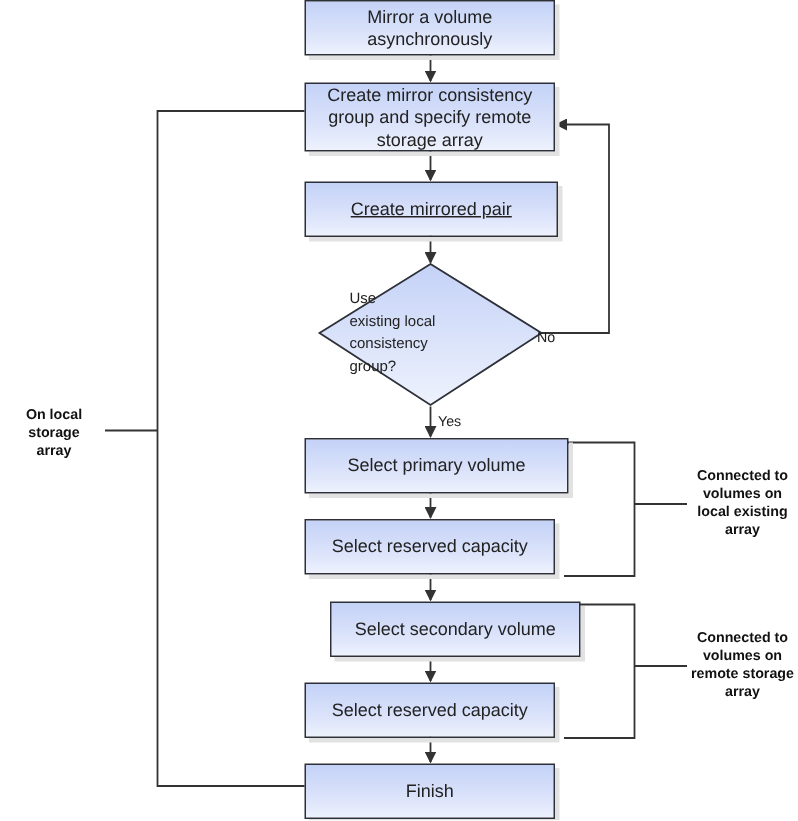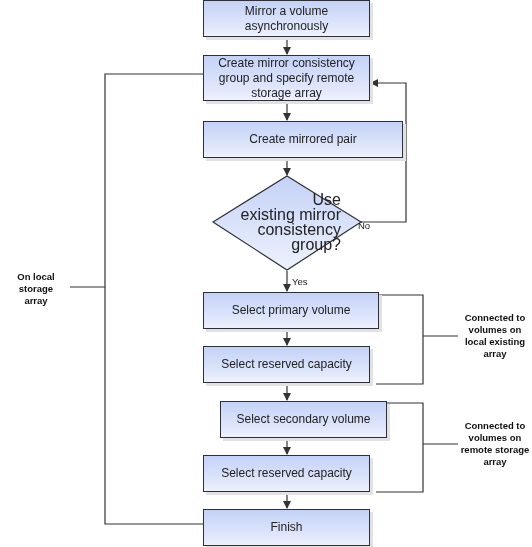--- a/index.html
+++ b/index.html
@@ -5,21 +5,21 @@
   html, body { margin:0; padding:0; background:#ffffff; }
   #canvas { position:relative; width:532px; height:547px; overflow:hidden; background:#fff; font-family:"Liberation Sans", sans-serif; }
   svg.lines { position:absolute; left:0; top:0; }
   .box { position:absolute; box-sizing:border-box; border:1.3px solid #2d3038;
          background:linear-gradient(to bottom,#c4d2f7 0%,#dfe6fb 70%,#eef2fd 100%);
          box-shadow:3px 3px 0 #e2e2e2;
          display:flex; align-items:center; justify-content:center; text-align:center;
          font-size:12px; color:#222; line-height:15px; padding:0 4px; }
   .lbl { position:absolute; font-size:9.5px; color:#111; text-align:center; line-height:12px; font-weight:bold; }
   .small { position:absolute; font-size:9.5px; color:#222; }
-  .diamond-text { position:absolute; text-align:right; font-size:16px; color:#222; line-height:15px; }
+  .diamond-text { position:absolute; text-align:left; font-size:10px; color:#222; line-height:15px; }
 </style>
 </head>
 <body>
 
 <div id="canvas">
   <svg class="lines" width="532" height="547">
     <defs>
       <marker id="ah" markerWidth="8" markerHeight="8" refX="7" refY="4" orient="auto" markerUnits="userSpaceOnUse">
         <path d="M0,0 L8,4 L0,8 z" fill="#333"></path>
       </marker>
@@ -55,27 +55,27 @@
 
   <div class="box" style="left:203px;top:0;width:167px;height:37px;flex-direction:column;">
     <span>Mirror a volume</span>
     <span>asynchronously</span>
   </div>
   <div class="box" style="left:203px;top:55px;width:167px;height:46px;flex-direction:column;">
     <span>Create mirror consistency</span>
     <span>group and specify remote</span>
     <span>storage array</span>
   </div>
-  <div class="box" style="left:203px;top:121px;width:200px;height:37px;">
+  <div class="box" style="left:203px;top:121px;width:169px;height:37px;text-decoration:underline;">
     <span>Create mirrored pair</span>
   </div>
 
   <div class="diamond-text" style="left:233px;top:192px;width:108px;">
     <div>Use</div>
-    <div>existing mirror</div>
+    <div>existing local</div>
     <div>consistency</div>
     <div>group?</div>
   </div>
   <div class="small" style="left:358px;top:208px;margin-top:12px;">No</div>
   <div class="small" style="left:292px;top:276px;">Yes</div>
 
   <div class="box" style="left:203px;top:292px;width:176px;height:37px;">
     <span>Select primary volume</span>
   </div>
   <div class="box" style="left:203px;top:346px;width:167px;height:37px;">

